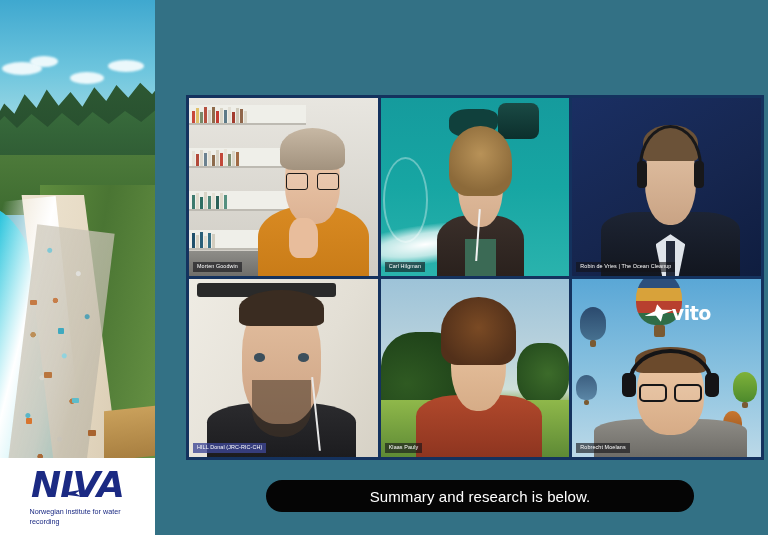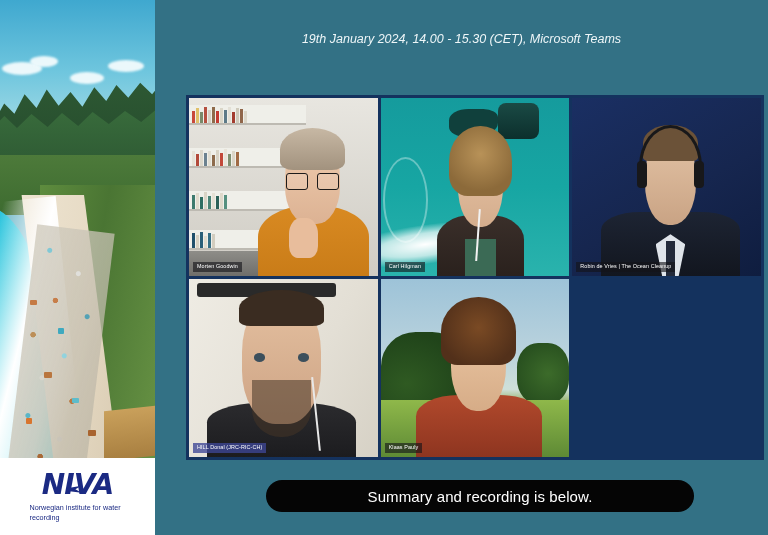--- a/index.html
+++ b/index.html
@@ -122,21 +122,21 @@
     display: flex;
     flex-direction: column;
     align-items: center;
     justify-content: center;
   }
   #niva-wordmark {
     color: #1b2a83;
     font-family: "DejaVu Sans", sans-serif;
     font-weight: bold;
     font-style: italic;
-    font-size: 28px;
+    font-size: 36px;
     letter-spacing: -1px;
     line-height: 1;
     position: relative;
   }
   #niva-swoosh {
     position:absolute; right:-4px; bottom:6px; width:16px; height:7px;
     background:#1b2a83;
     clip-path: polygon(0% 40%, 100% 0%, 62% 48%, 100% 100%, 0% 72%);
   }
   #niva-tagline {
@@ -508,21 +508,20 @@
     <div id="niva-logo-box">
       <div id="niva-wordmark">NIVA</div>
       <div id="niva-swoosh-holder" style="position:relative; width:0; height:0;">
         <div id="niva-swoosh"></div>
       </div>
       <div id="niva-tagline">Norwegian institute for water recording</div>
     </div>
   </div>
 
   <div id="header">
-    <div id="webinar-subtitle">19th January 2024, 14.00 - 15.30 (CET), Microsoft Teams</div>
   </div>
 
   <div id="video-grid">
 
     <div class="tile">
       <div class="t1-bg">
         <div class="shelf-wall"></div>
         <div class="shelf" style="top:4%;">
           <i class="book" style="height:70%; background:#c8483a;"></i>
             <i class="book" style="height:85%; background:#e0c06a;"></i>
@@ -641,20 +640,43 @@
         <div class="t5-person">
           <div class="t5-sweater"></div>
           <div class="t5-collar"></div>
           <div class="t5-head"></div>
           <div class="t5-hair"></div>
         </div>
       </div>
       <div class="tile-name">Klaas Pauly</div>
     </div>
 
+    <div class="tile">
+      <div class="t6-bg">
+        <div class="balloon" style="left:34%; top:-4%; width:24%; height:30%; background: linear-gradient(#2c4f7c 0 30%, #d8a23a 30% 55%, #b8402f 55% 78%, #2f6d47 78% 100%);"></div>
+        <div class="balloon" style="left:4%;  top:16%; width:14%; height:18%; background: linear-gradient(#2b4a6e,#46708f);"></div>
+        <div class="balloon" style="left:2%;  top:54%; width:11%; height:14%; background: linear-gradient(#3c5f80,#5b86a6);"></div>
+        <div class="balloon" style="right:2%; top:52%; width:13%; height:17%; background: linear-gradient(#7fb23a,#4d8a2c);"></div>
+        <div class="balloon" style="right:10%; top:74%; width:10%; height:13%; background: linear-gradient(#c8772f,#9c5620);"></div>
+        <div class="vito-logo">
+          <span class="vito-star"></span>
+          <span>vito</span>
+        </div>
+        <div class="t6-person">
+          <div class="t6-body"></div>
+          <div class="t6-head"></div>
+          <div class="t6-hair"></div>
+          <div class="t6-band"></div>
+          <div class="t6-cup-l"></div>
+          <div class="t6-cup-r"></div>
+          <div class="t6-glasses"></div>
+        </div>
+      </div>
+      <div class="tile-name">Robrecht Moelans</div>
+    </div>
 
   </div>
 
   <div id="summary-bar">
-    <span id="summary-text">Summary and recording is below.</span>
+    <span id="summary-text">Summary and research is below.</span>
   </div>
 
 </div>
 
 </body></html>

